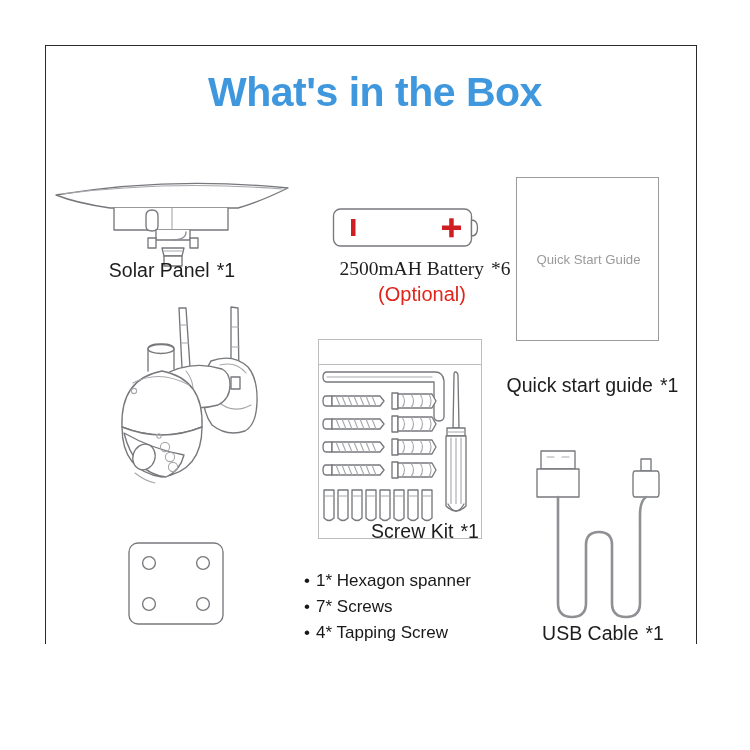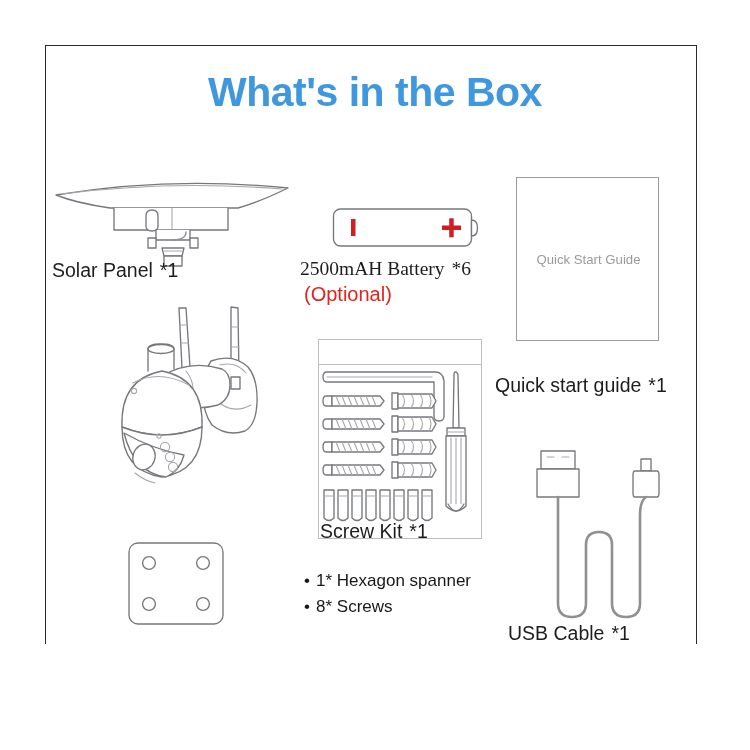--- a/index.html
+++ b/index.html
@@ -19,34 +19,34 @@
 
   
   #title{
     position:absolute;left:0;top:72px;width:750px;text-align:center;
     font-size:41px;font-weight:bold;color:#3f97dd;letter-spacing:-0.5px;
     line-height:1;
   }
 
   
   .cap{
-    position:absolute;text-align:left;color:#1d1d1d;
+    position:absolute;text-align:center;color:#1d1d1d;
     font-size:19.5px;line-height:1.15;white-space:nowrap;
   }
   .cap .qty{margin-left:7px;}
   .sub-red{color:#e0241b;font-size:20px;}
 
   
   #solar-art{position:absolute;left:52px;top:168px;width:240px;height:85px;}
   #cap-solar{left:52px;top:259px;width:240px;}
 
   
   #battery-art{position:absolute;left:332px;top:207px;width:150px;height:42px;}
   #cap-battery{left:300px;top:258px;width:250px;font-family:Liberation Serif, serif;}
-  #cap-battery-opt{left:304px;top:283px;width:250px;}
+  #cap-battery-opt{left:297px;top:283px;width:250px;}
 
   
   #qsg-art{
     position:absolute;left:516px;top:177px;width:143px;height:164px;
     border:1.3px solid #9b9b9b;background:#fff;box-sizing:border-box;
   }
   #qsg-text{
     position:absolute;left:0;top:50%;transform:translateY(-50%);
     width:143px;text-align:center;font-size:13.2px;color:#9a9a9a;
   }
@@ -283,21 +283,22 @@
             <path class="ln-t" d="M104 130 L114 130"></path>
           </g>
       </g>
     </svg>
   </div>
   <div class="cap" id="cap-sk">
     <span>Screw Kit</span><span class="qty">*1</span>
   </div>
   <div id="sk-list">
     <div class="li"><span class="bul">•</span><span>1* Hexagon spanner</span></div>
-    <div class="li"><span class="bul">•</span><span>8* Screws</span></div>
+    <div class="li"><span class="bul">•</span><span>7* Screws</span></div>
+    <div class="li"><span class="bul">•</span><span>4* Tapping Screw</span></div>
   </div>
 
   <div id="usb-art">
     <svg width="165" height="185" viewBox="0 0 165 185">
 
       <g>
         <path class="ln-d" d="M23 6 L57 6 L57 24 L23 24 Z"></path>
         <path class="ln-t" d="M29 12 L36 12 M44 12 L51 12"></path>
         <path class="ln-d" d="M19 24 L61 24 L61 52 L19 52 Z"></path>
       </g>

